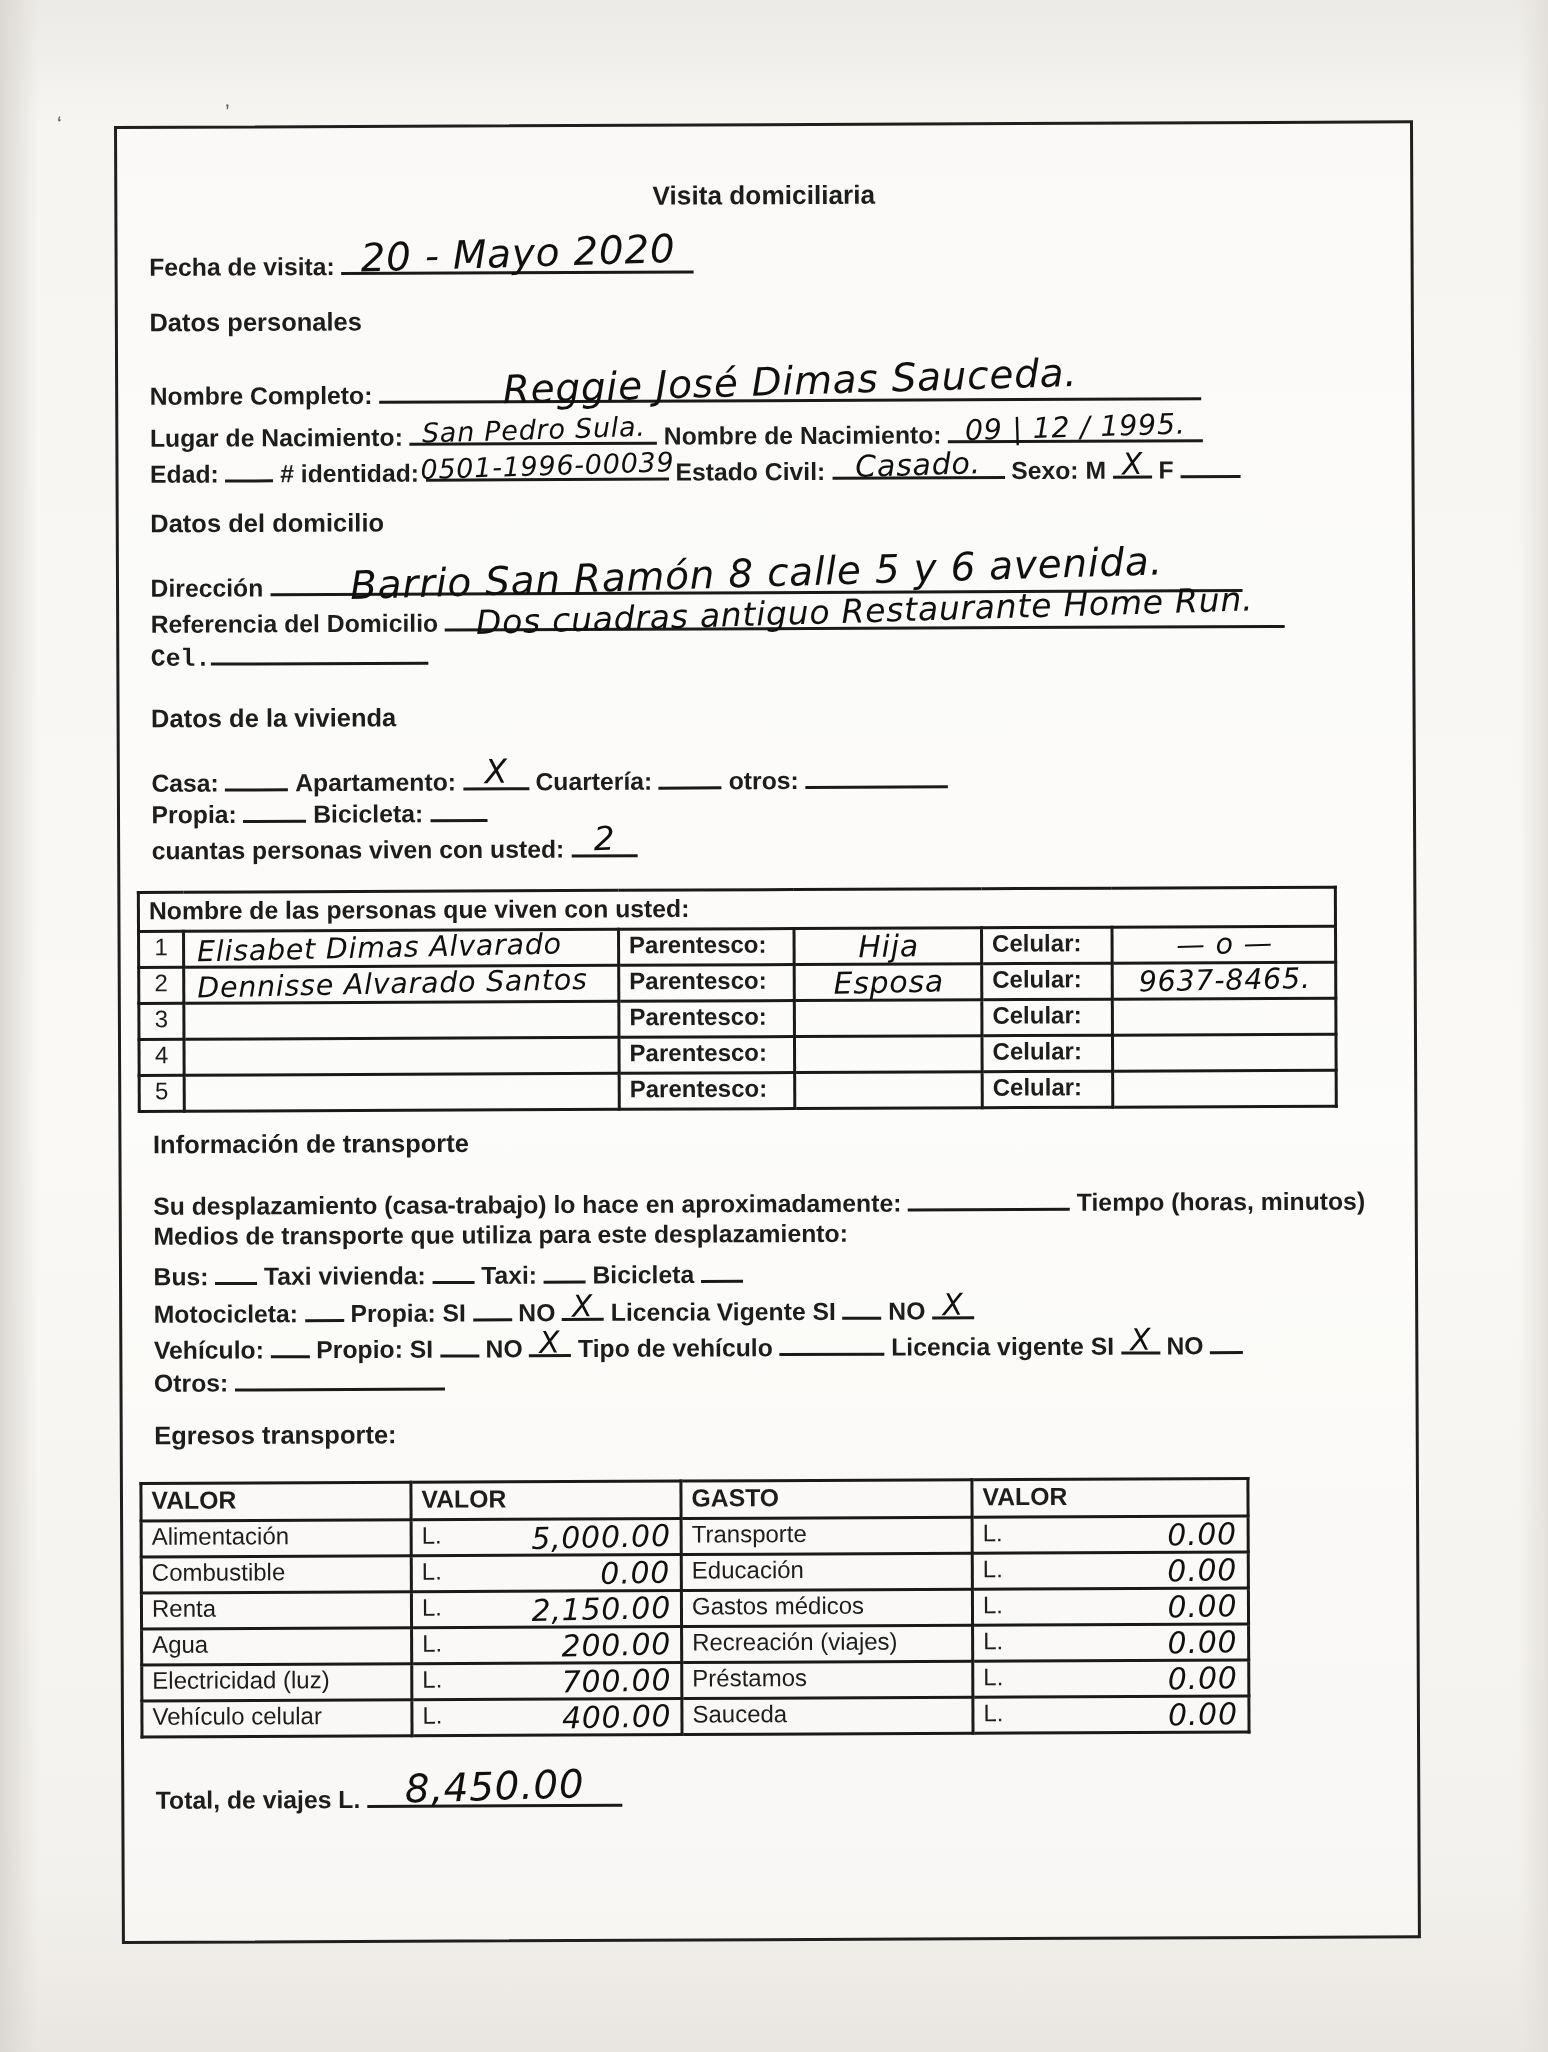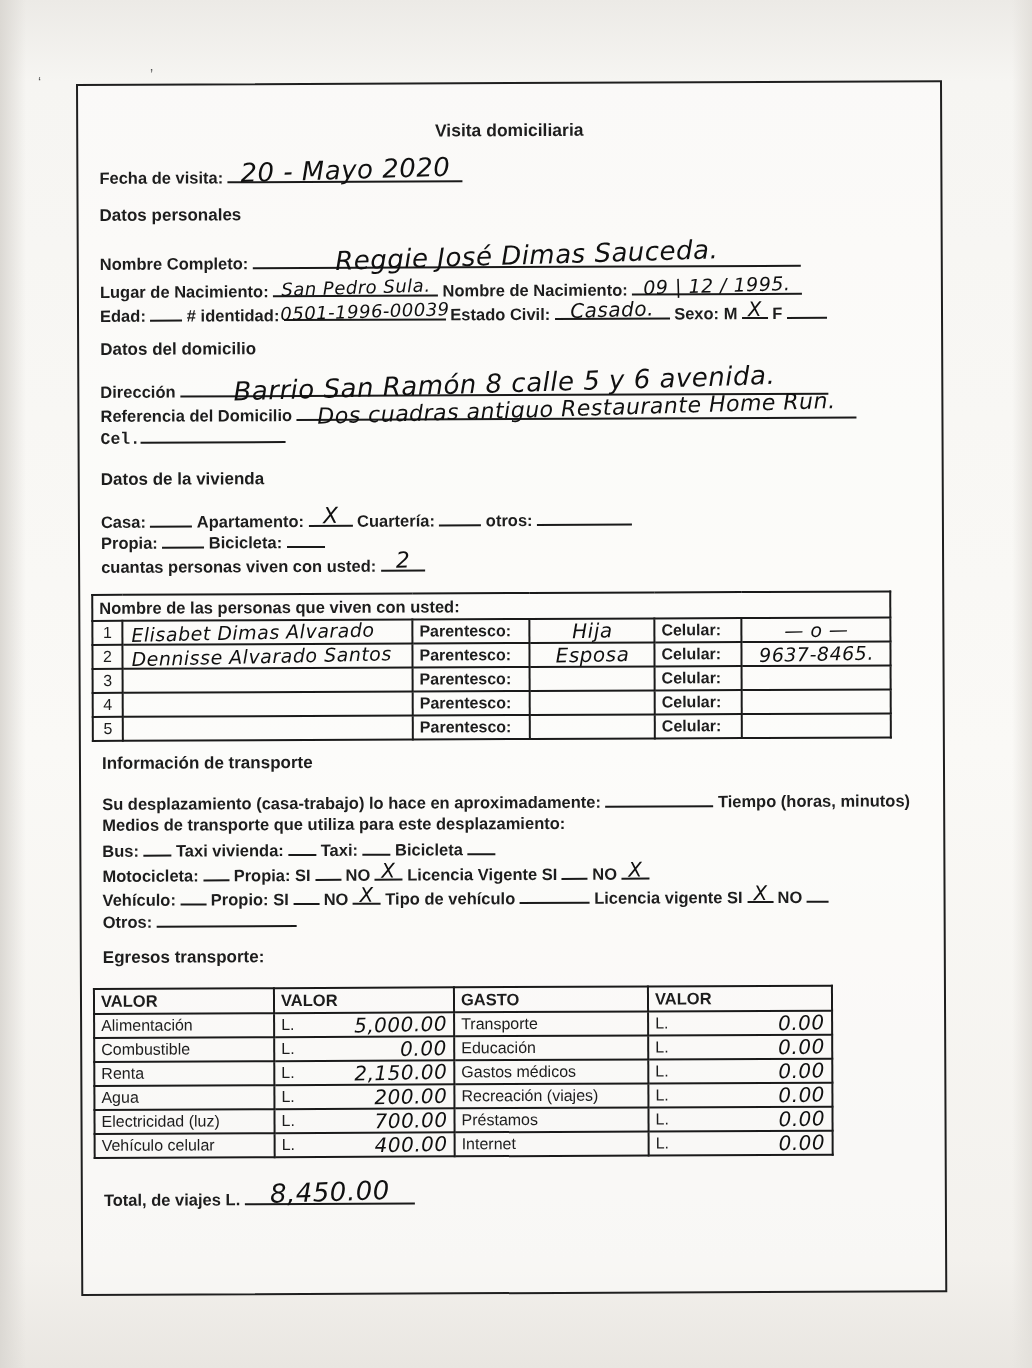--- a/index.html
+++ b/index.html
@@ -344,21 +344,21 @@
     </tr>
     <tr>
       <td class="item">Electricidad (luz)</td>
       <td class="valcell"><span class="cur">L.</span><span class="hw hw-20">700.00</span></td>
       <td class="item">Préstamos</td>
       <td class="valcell"><span class="cur">L.</span><span class="hw hw-20">0.00</span></td>
     </tr>
     <tr>
       <td class="item">Vehículo celular</td>
       <td class="valcell"><span class="cur">L.</span><span class="hw hw-20">400.00</span></td>
-      <td class="item">Internet</td>
+      <td class="item">Sauceda</td>
       <td class="valcell"><span class="cur">L.</span><span class="hw hw-20">0.00</span></td>
     </tr>
   </tbody>
     </table>
 
   <div class="abs" style="top:1100px;">
     <span class="lbl">Total, de viajes L.</span>
     <span class="uline" style="width:170px;">
       <span class="hw hw-26">8,450.00</span>
     </span>

